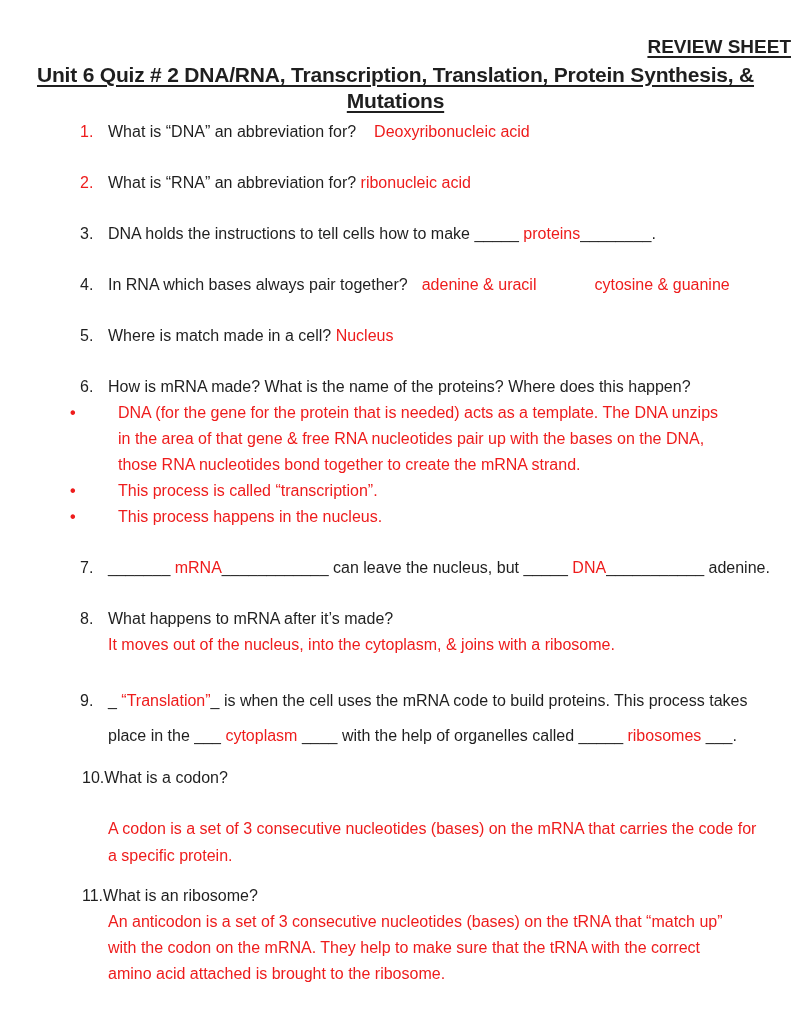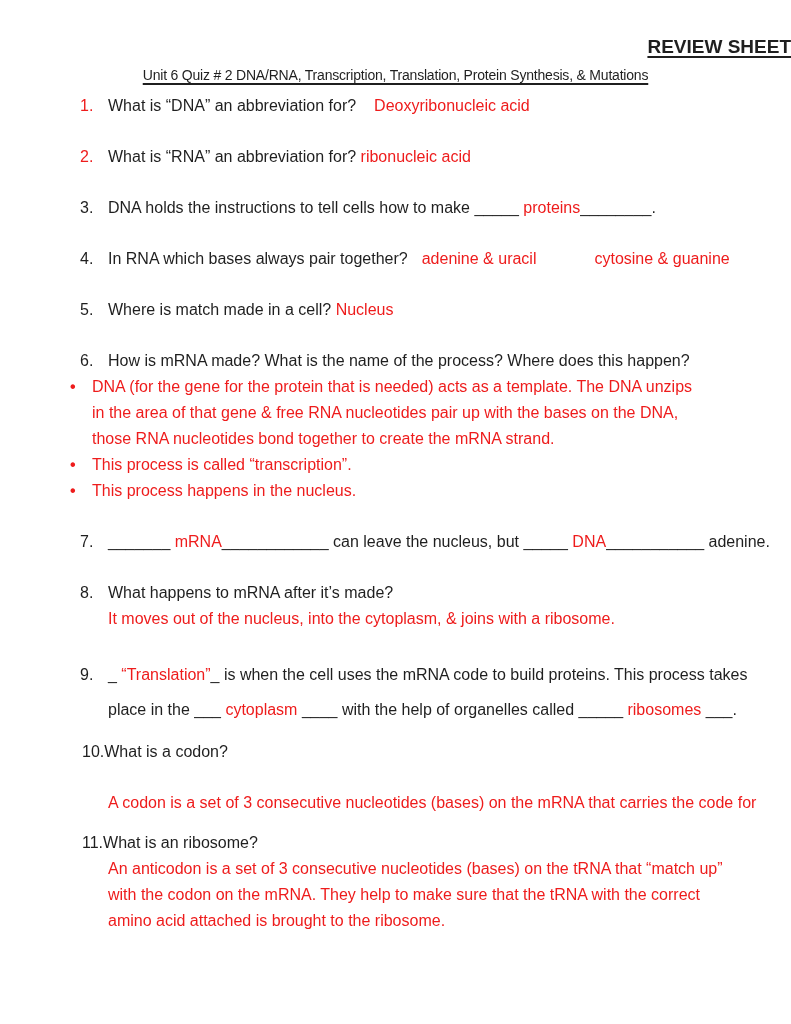--- a/index.html
+++ b/index.html
@@ -20,40 +20,40 @@
     line-height:26px;
     margin-bottom:2px;
   }
   .title span, .subtitle span{
     text-decoration:underline;
     text-decoration-thickness:2px;
     text-underline-offset:3px;
   }
   .subtitle{
     text-align:center;
-    font-size:14px;font-weight:normal;
+    font-size:21px;font-weight:bold;
     letter-spacing:-0.2px;
     line-height:26px;
     margin-bottom:5px;
   }
   .blk-p{margin:0 0 25px 0;}
   .mb24{margin-bottom:24px;}
   .mb14{margin-bottom:14px;}
   .mb12{margin-bottom:12px;}
   .line{
     padding-left:108px;
     font-size:16px;
     line-height:26px;
     white-space:nowrap;
   }
   .lh35 .line{line-height:35px;}
   .lh27 .line{line-height:27px;}
   .num{display:inline-block;width:28px;margin-left:-28px;white-space:nowrap;}
   .outdent{text-indent:-26px;}
-  .bullet,.bcont{padding-left:92px;position:relative;}
+  .bullet,.bcont{padding-left:118px;position:relative;}
   .bullet::before{
     content:"\2022";
     position:absolute;left:70px;top:0;
     color:var(--red);
     font-weight:bold;
   }
   .red{color:var(--red);}
   .blktxt{color:var(--blk);}
   .sp{display:inline-block;height:1px;}
 </style>
@@ -77,21 +77,21 @@
       <div class="blk-p">
         <div class="line"><span class="blktxt num">3.</span><span class="blktxt">DNA holds the instructions to tell cells how to make _____ </span><span class="red">proteins</span><span class="blktxt">________.</span></div>
       </div>
       <div class="blk-p">
         <div class="line"><span class="blktxt num">4.</span><span class="blktxt">In RNA which bases always pair together?</span><span class="sp" style="width: 14px;"></span><span class="red">adenine &amp; uracil</span><span class="sp" style="width: 58px;"></span><span class="red">cytosine &amp; guanine</span></div>
       </div>
       <div class="blk-p">
         <div class="line"><span class="blktxt num">5.</span><span class="blktxt">Where is match made in a cell? </span><span class="red">Nucleus</span></div>
       </div>
       <div class="blk-p">
-        <div class="line"><span class="blktxt num">6.</span><span class="blktxt">How is mRNA made? What is the name of the process? Where does this happen?</span></div>
+        <div class="line"><span class="blktxt num">6.</span><span class="blktxt">How is mRNA made? What is the name of the proteins? Where does this happen?</span></div>
         <div class="line bullet"><span class="red">DNA (for the gene for the protein that is needed) acts as a template. The DNA unzips</span></div>
         <div class="line bcont"><span class="red">in the area of that gene &amp; free RNA nucleotides pair up with the bases on the DNA,</span></div>
         <div class="line bcont"><span class="red">those RNA nucleotides bond together to create the mRNA strand.</span></div>
         <div class="line bullet"><span class="red">This process is called “transcription”.</span></div>
         <div class="line bullet"><span class="red">This process happens in the nucleus.</span></div>
       </div>
       <div class="blk-p">
         <div class="line"><span class="blktxt num">7.</span><span class="blktxt">_______ </span><span class="red">mRNA</span><span class="blktxt">____________</span><span class="blktxt"> can leave the nucleus, but _____ </span><span class="red">DNA</span><span class="blktxt">___________</span><span class="blktxt"> adenine.</span></div>
       </div>
       <div class="blk-p">
@@ -100,20 +100,21 @@
       </div>
       <div class="blk-p lh35 mb12">
         <div class="line"><span class="blktxt num">9.</span><span class="blktxt">_ </span><span class="red">“Translation”</span><span class="blktxt">_ is when the cell uses the mRNA code to build proteins. This process takes</span></div>
         <div class="line"><span class="blktxt">place in the ___ </span><span class="red">cytoplasm</span><span class="blktxt"> ____ with the help of organelles called _____ </span><span class="red">ribosomes</span><span class="blktxt"> ___.</span></div>
       </div>
       <div class="blk-p mb24">
         <div class="line outdent"><span class="blktxt">10.</span><span class="blktxt">What is a codon?</span></div>
       </div>
       <div class="blk-p lh27 mb14">
         <div class="line"><span class="red">A codon is a set of 3 consecutive nucleotides (bases) on the mRNA that carries the code for</span></div>
+        <div class="line"><span class="red">a specific protein.</span></div>
       </div>
       <div class="blk-p">
         <div class="line outdent"><span class="blktxt">11.</span><span class="blktxt">What is an ribosome?</span></div>
         <div class="line"><span class="red">An anticodon is a set of 3 consecutive nucleotides (bases) on the tRNA that “match up”</span></div>
         <div class="line"><span class="red">with the codon on the mRNA. They help to make sure that the tRNA with the correct</span></div>
         <div class="line"><span class="red">amino acid attached is brought to the ribosome.</span></div>
       </div>
     </div>
 </div>
 

